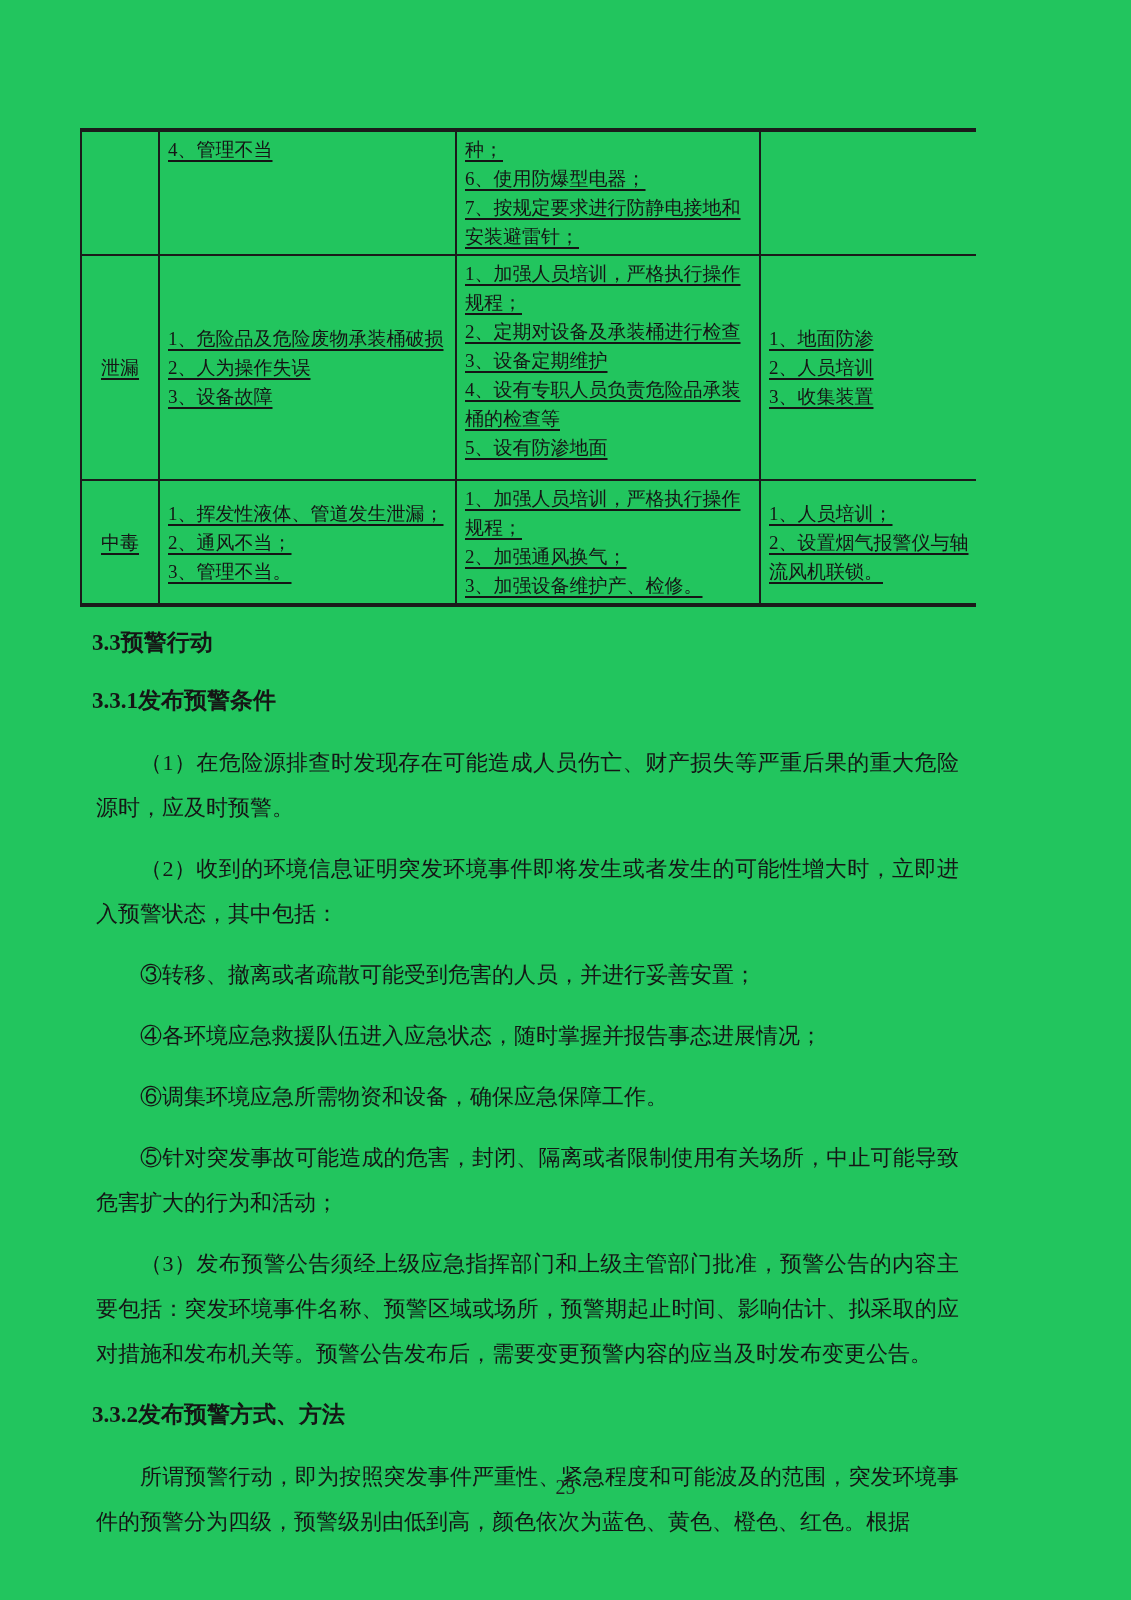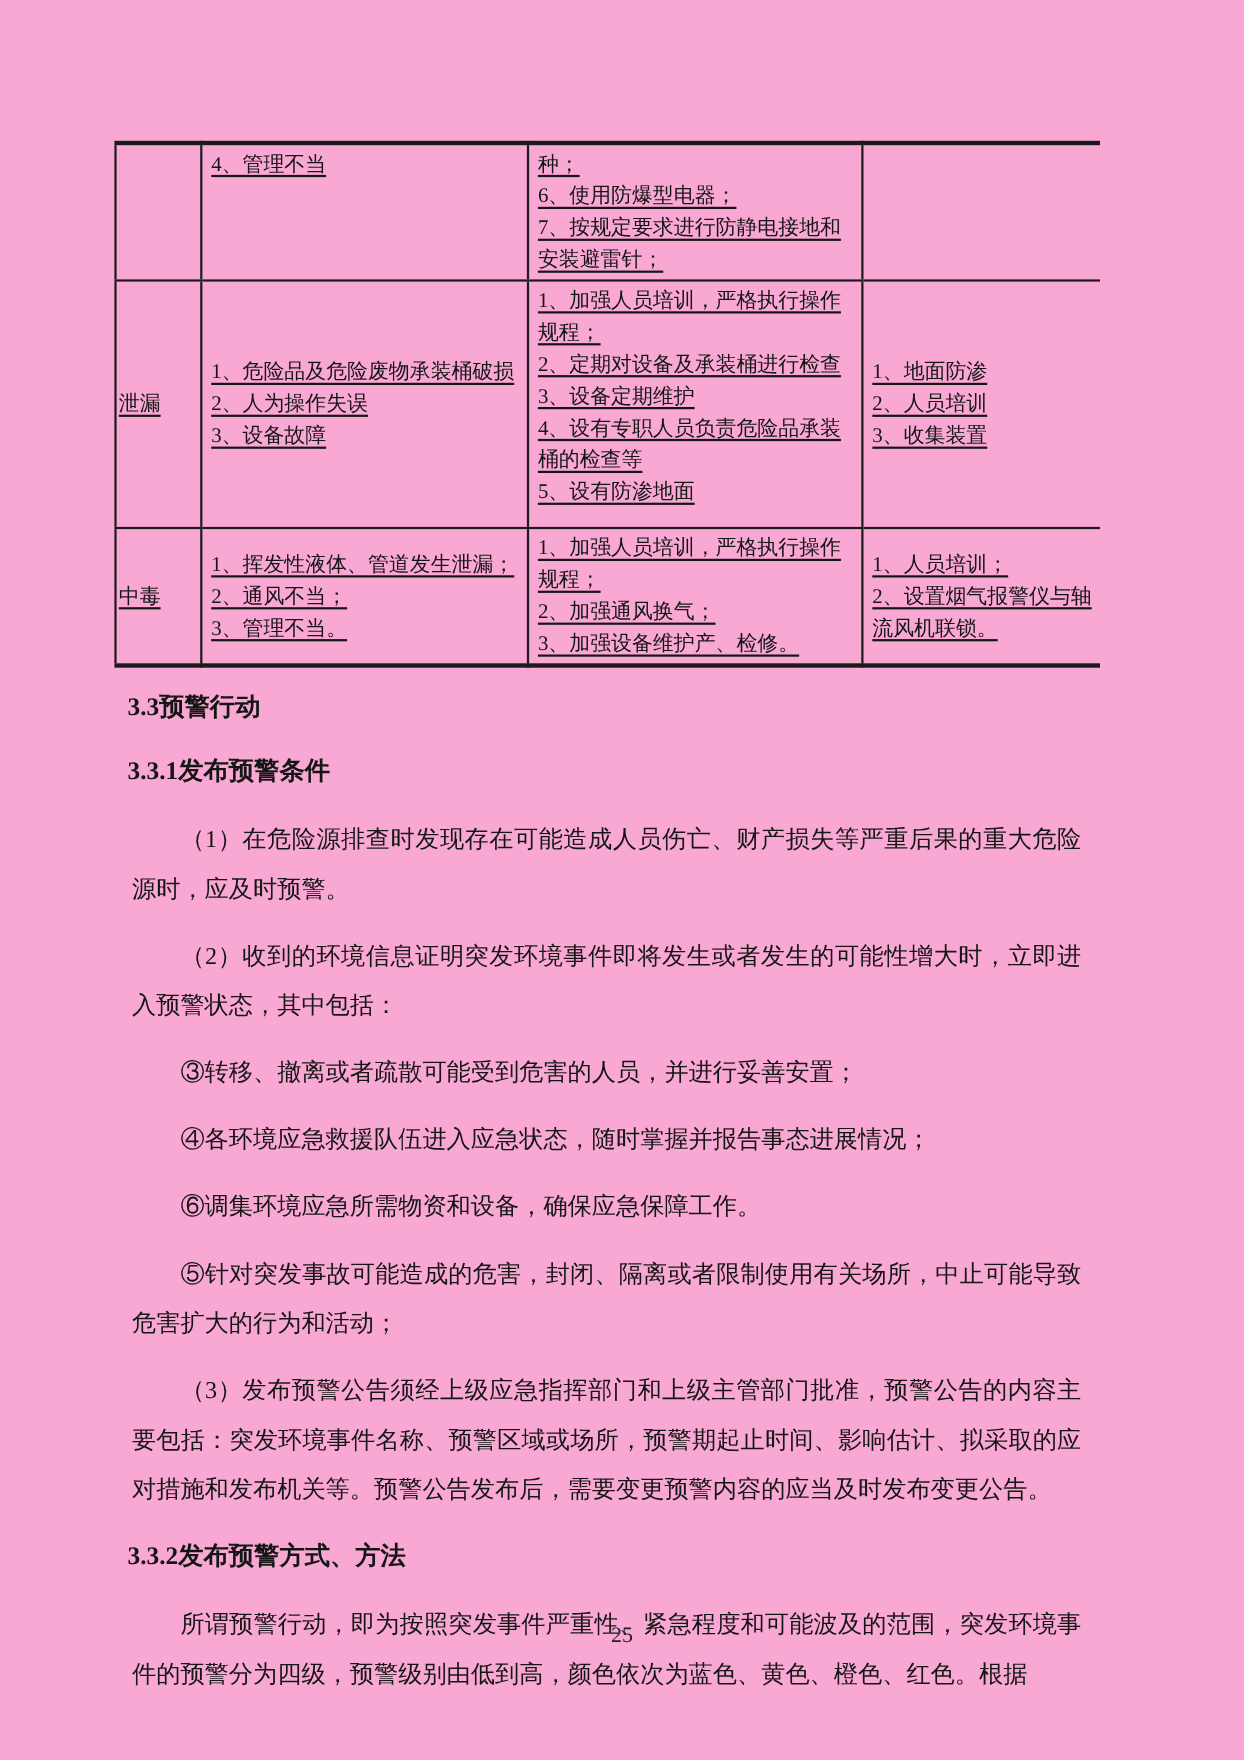--- a/index.html
+++ b/index.html
@@ -1,25 +1,25 @@
 <!DOCTYPE html>
 <html><head>
 <meta charset="utf-8">
 <style>
   html,body{margin:0;padding:0;background:#ffffff;}
   .page{
     position:relative;
     width:1131px;
     height:1600px;
-    background:#f9a8d4;
+    background:#22c55e;
     color:#151515;
     font-family:"Liberation Serif","DejaVu Serif",serif;
     overflow:hidden;
     box-sizing:border-box;
-    padding:128px 118px 0 104px;
+    padding:128px 118px 0 80px;
   }
   
   table.hazard-table{
     border-collapse:collapse;
     table-layout:fixed;
     width:895px;
     border-top:4px solid #1b1b1b;
     border-bottom:4px solid #1b1b1b;
     border-left:2px solid #1b1b1b;
   }
@@ -28,21 +28,21 @@
     border-bottom:2px solid #1b1b1b;
     vertical-align:middle;
     padding:3px 6px 3px 8px;
     font-size:19px;
     line-height:29px;
     box-sizing:border-box;
   }
   table.hazard-table td:first-child{border-left:none;}
   table.hazard-table tr:last-child td{border-bottom:none;}
   table.hazard-table tr.cont td{vertical-align:top;}
-  table.hazard-table td.hazard{text-align:left;padding-left:2px;padding-right:2px;}
+  table.hazard-table td.hazard{text-align:center;padding-left:2px;padding-right:2px;}
   table.hazard-table td.measures{vertical-align:top;}
   table.hazard-table tr:nth-child(1){height:103px;}
   table.hazard-table tr:nth-child(2){height:225px;}
   table.hazard-table tr:nth-child(3){height:111px;}
   .cl{
     text-decoration:underline;
     text-underline-offset:4px;
     text-decoration-thickness:1.5px;
   }
   

